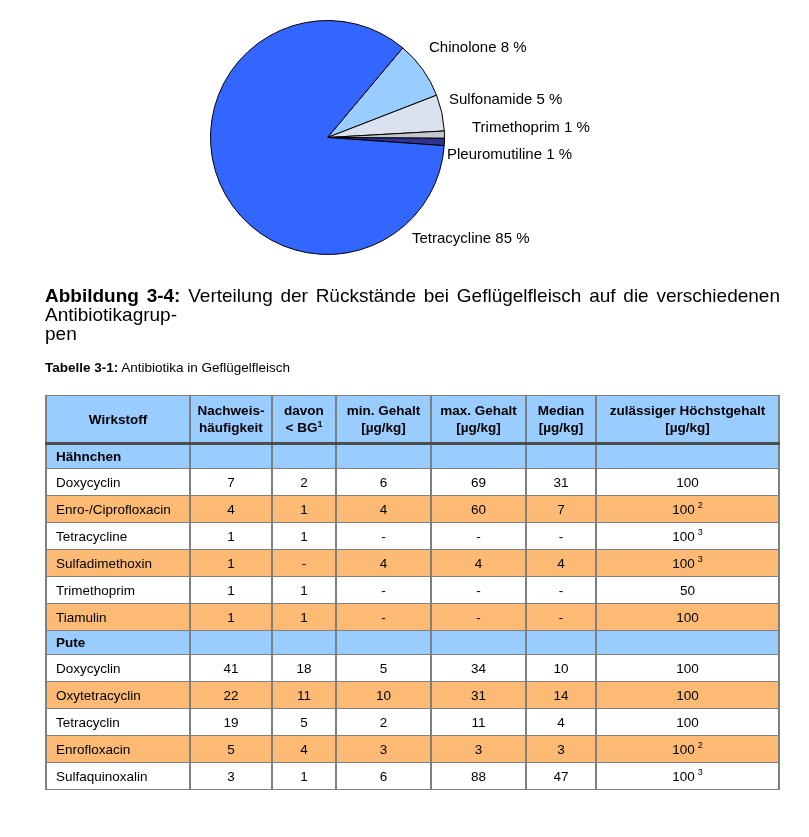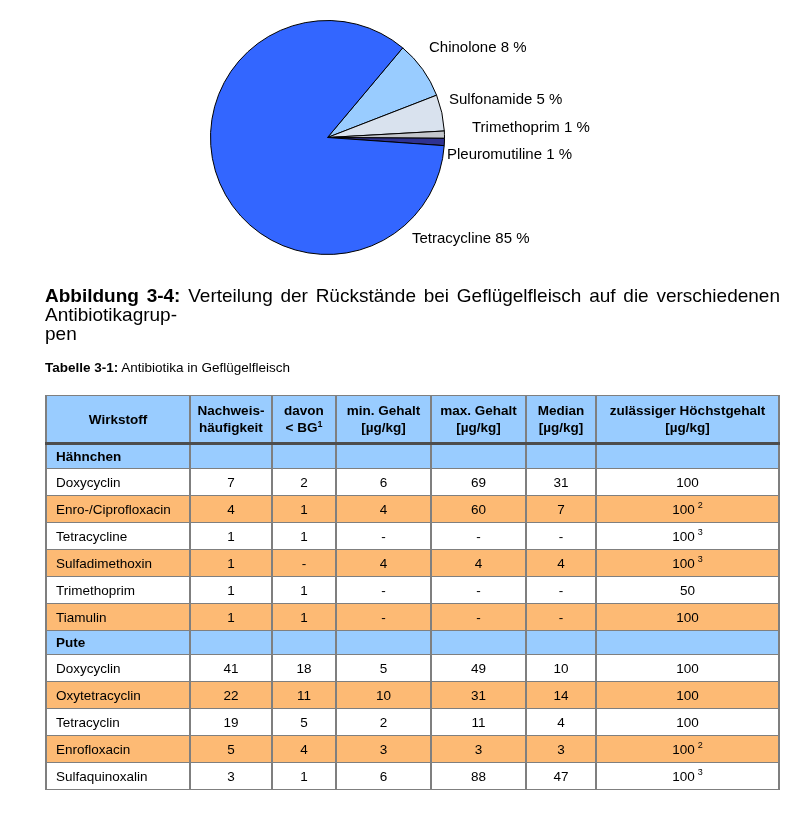--- a/index.html
+++ b/index.html
@@ -180,21 +180,21 @@
           <td></td>
           <td></td>
           <td></td>
           <td></td>
         </tr>
         <tr>
           <td class="name">Doxycyclin</td>
           <td>41</td>
           <td>18</td>
           <td>5</td>
-          <td>49</td>
+          <td>34</td>
           <td>10</td>
           <td>100</td>
         </tr>
         <tr class="shaded">
           <td class="name">Oxytetracyclin</td>
           <td>22</td>
           <td>11</td>
           <td>10</td>
           <td>31</td>
           <td>14</td>

